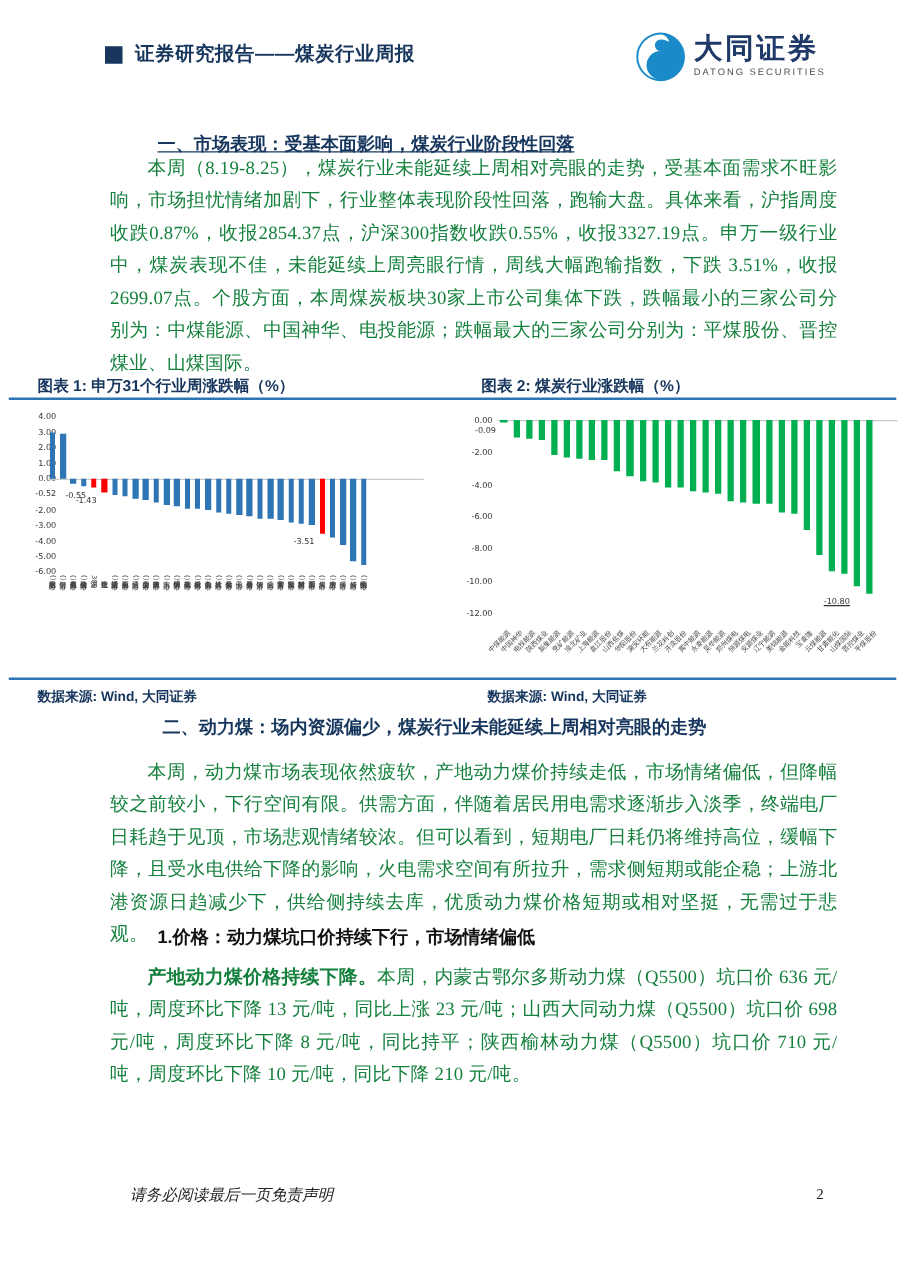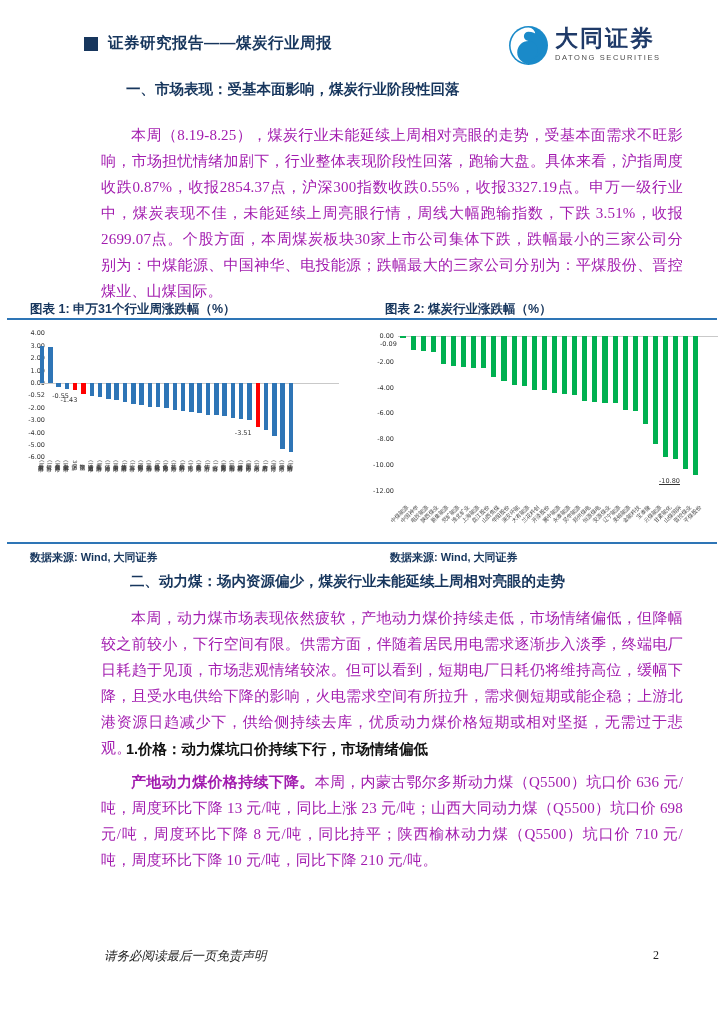--- a/index.html
+++ b/index.html
@@ -18,22 +18,22 @@
   .logo-icon { width:41px; height:41px; }
   .logo-text { margin-left:6px; }
   .logo-cn { font-family:"Liberation Sans","DejaVu Sans",sans-serif; font-weight:bold;
              font-size:23px; color:#1f3a68; letter-spacing:2px; line-height:26px; }
   .logo-en { font-family:"Liberation Sans","DejaVu Sans",sans-serif; font-size:7.5px;
              color:#4d4d4d; letter-spacing:1.6px; margin-top:2px; }
   
   .h1 { position:absolute; left:126px; font-family:"Liberation Sans","DejaVu Sans",sans-serif;
         font-weight:bold; font-size:14.5px; color:#17365d; }
   .h1.black { color:#111; }
-  .para { position:absolute; left:101px; width:582px; font-size:15px; line-height:26px;
-          text-align:justify; text-indent:2em; color:#a21caf; letter-spacing:.2px; }
+  .para { position:absolute; left:88px; width:582px; font-size:15px; line-height:26px;
+          text-align:justify; text-indent:2em; color:#15803d; letter-spacing:.2px; }
   .para b { font-family:"Liberation Sans","DejaVu Sans",sans-serif; }
   
   .figcap { position:absolute; font-family:"Liberation Sans","DejaVu Sans",sans-serif;
             font-weight:bold; font-size:12.5px; color:#17365d; }
   .rule { position:absolute; left:7px; right:7px; height:2px; background:#2e75b6; }
   .source { position:absolute; font-family:"Liberation Sans","DejaVu Sans",sans-serif;
             font-weight:bold; font-size:11px; color:#17365d; }
   
   .chart { position:absolute; }
   .ytick { position:absolute; text-align:right; font-size:6.5px; color:#333;
@@ -67,21 +67,21 @@
       <circle cx="20" cy="20" r="19" fill="#1a8ac9"></circle>
       <path d="M20 2.5 a17.5 17.5 0 0 0 0 35 a11 11 0 0 1 0 -22 a6.5 6.5 0 0 0 0 -13" fill="#ffffff"></path>
       <path d="M20 6.5 a13.5 13.5 0 0 1 0 27 a9 9 0 0 0 0 -18 a4.5 4.5 0 0 1 0 -9" fill="#1a8ac9"></path>
     </svg>
     <div class="logo-text">
       <div class="logo-cn">大同证券</div>
       <div class="logo-en">DATONG SECURITIES</div>
     </div>
   </div>
 
-  <div class="h1" style="top:80px;">一、市场表现：受基本面影响，煤炭行业阶段性回落</div>
+  <div class="h1" style="top:106px;text-decoration:underline;">一、市场表现：受基本面影响，煤炭行业阶段性回落</div>
   <div class="para" style="top:122px;">本周（8.19-8.25），煤炭行业未能延续上周相对亮眼的走势，受基本面需求不旺影响，市场担忧情绪加剧下，行业整体表现阶段性回落，跑输大盘。具体来看，沪指周度收跌0.87%，收报2854.37点，沪深300指数收跌0.55%，收报3327.19点。申万一级行业中，煤炭表现不佳，未能延续上周亮眼行情，周线大幅跑输指数，下跌 3.51%，收报 2699.07点。个股方面，本周煤炭板块30家上市公司集体下跌，跌幅最小的三家公司分别为：中煤能源、中国神华、电投能源；跌幅最大的三家公司分别为：平煤股份、晋控煤业、山煤国际。</div>
 
   <div class="figcap" style="left:30px; top:301px;">图表 1: 申万31个行业周涨跌幅（%）</div>
   <div class="figcap" style="left:385px; top:301px;">图表 2: 煤炭行业涨跌幅（%）</div>
   <div class="rule" style="top:318px;"></div>
 
   <div class="chart" id="chart0" style="left:25px; top:326px; width:320px; height:205px;">
       <div class="ytick" style="top: 3.4px; width: 20px;">4.00</div>
       <div class="ytick" style="top: 15.8px; width: 20px;">3.00</div>
       <div class="ytick" style="top: 28.2px; width: 20px;">2.00</div>

